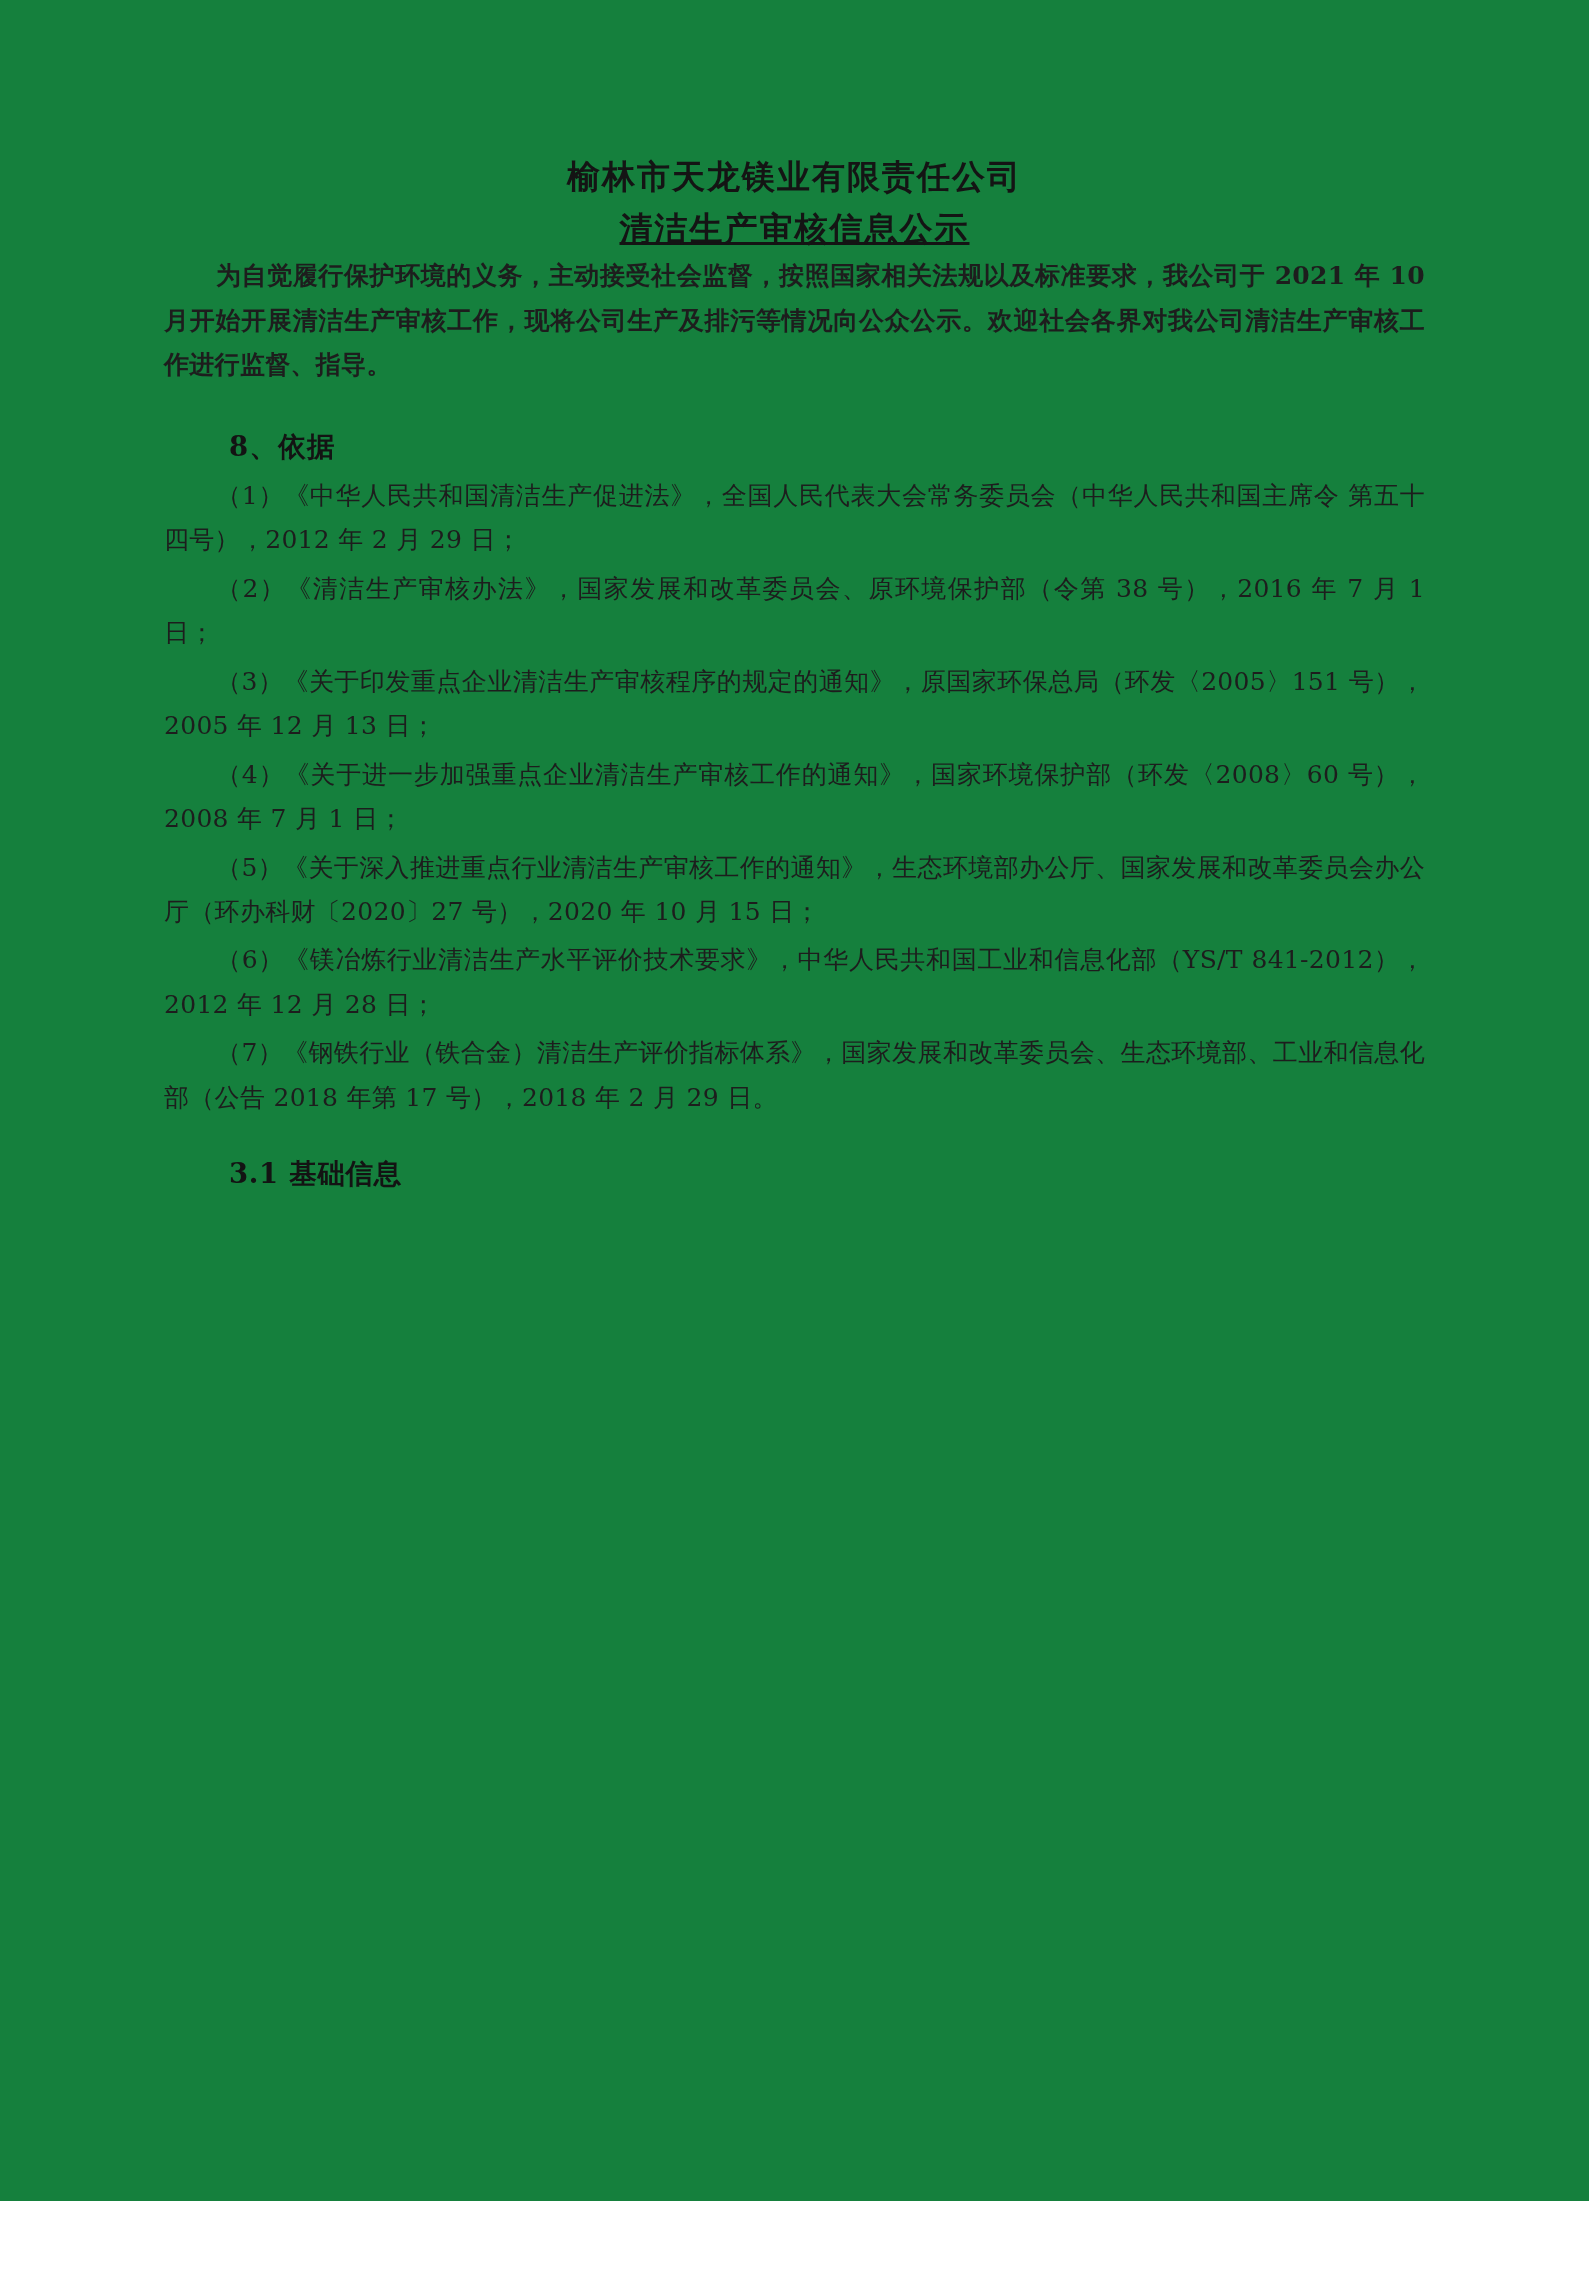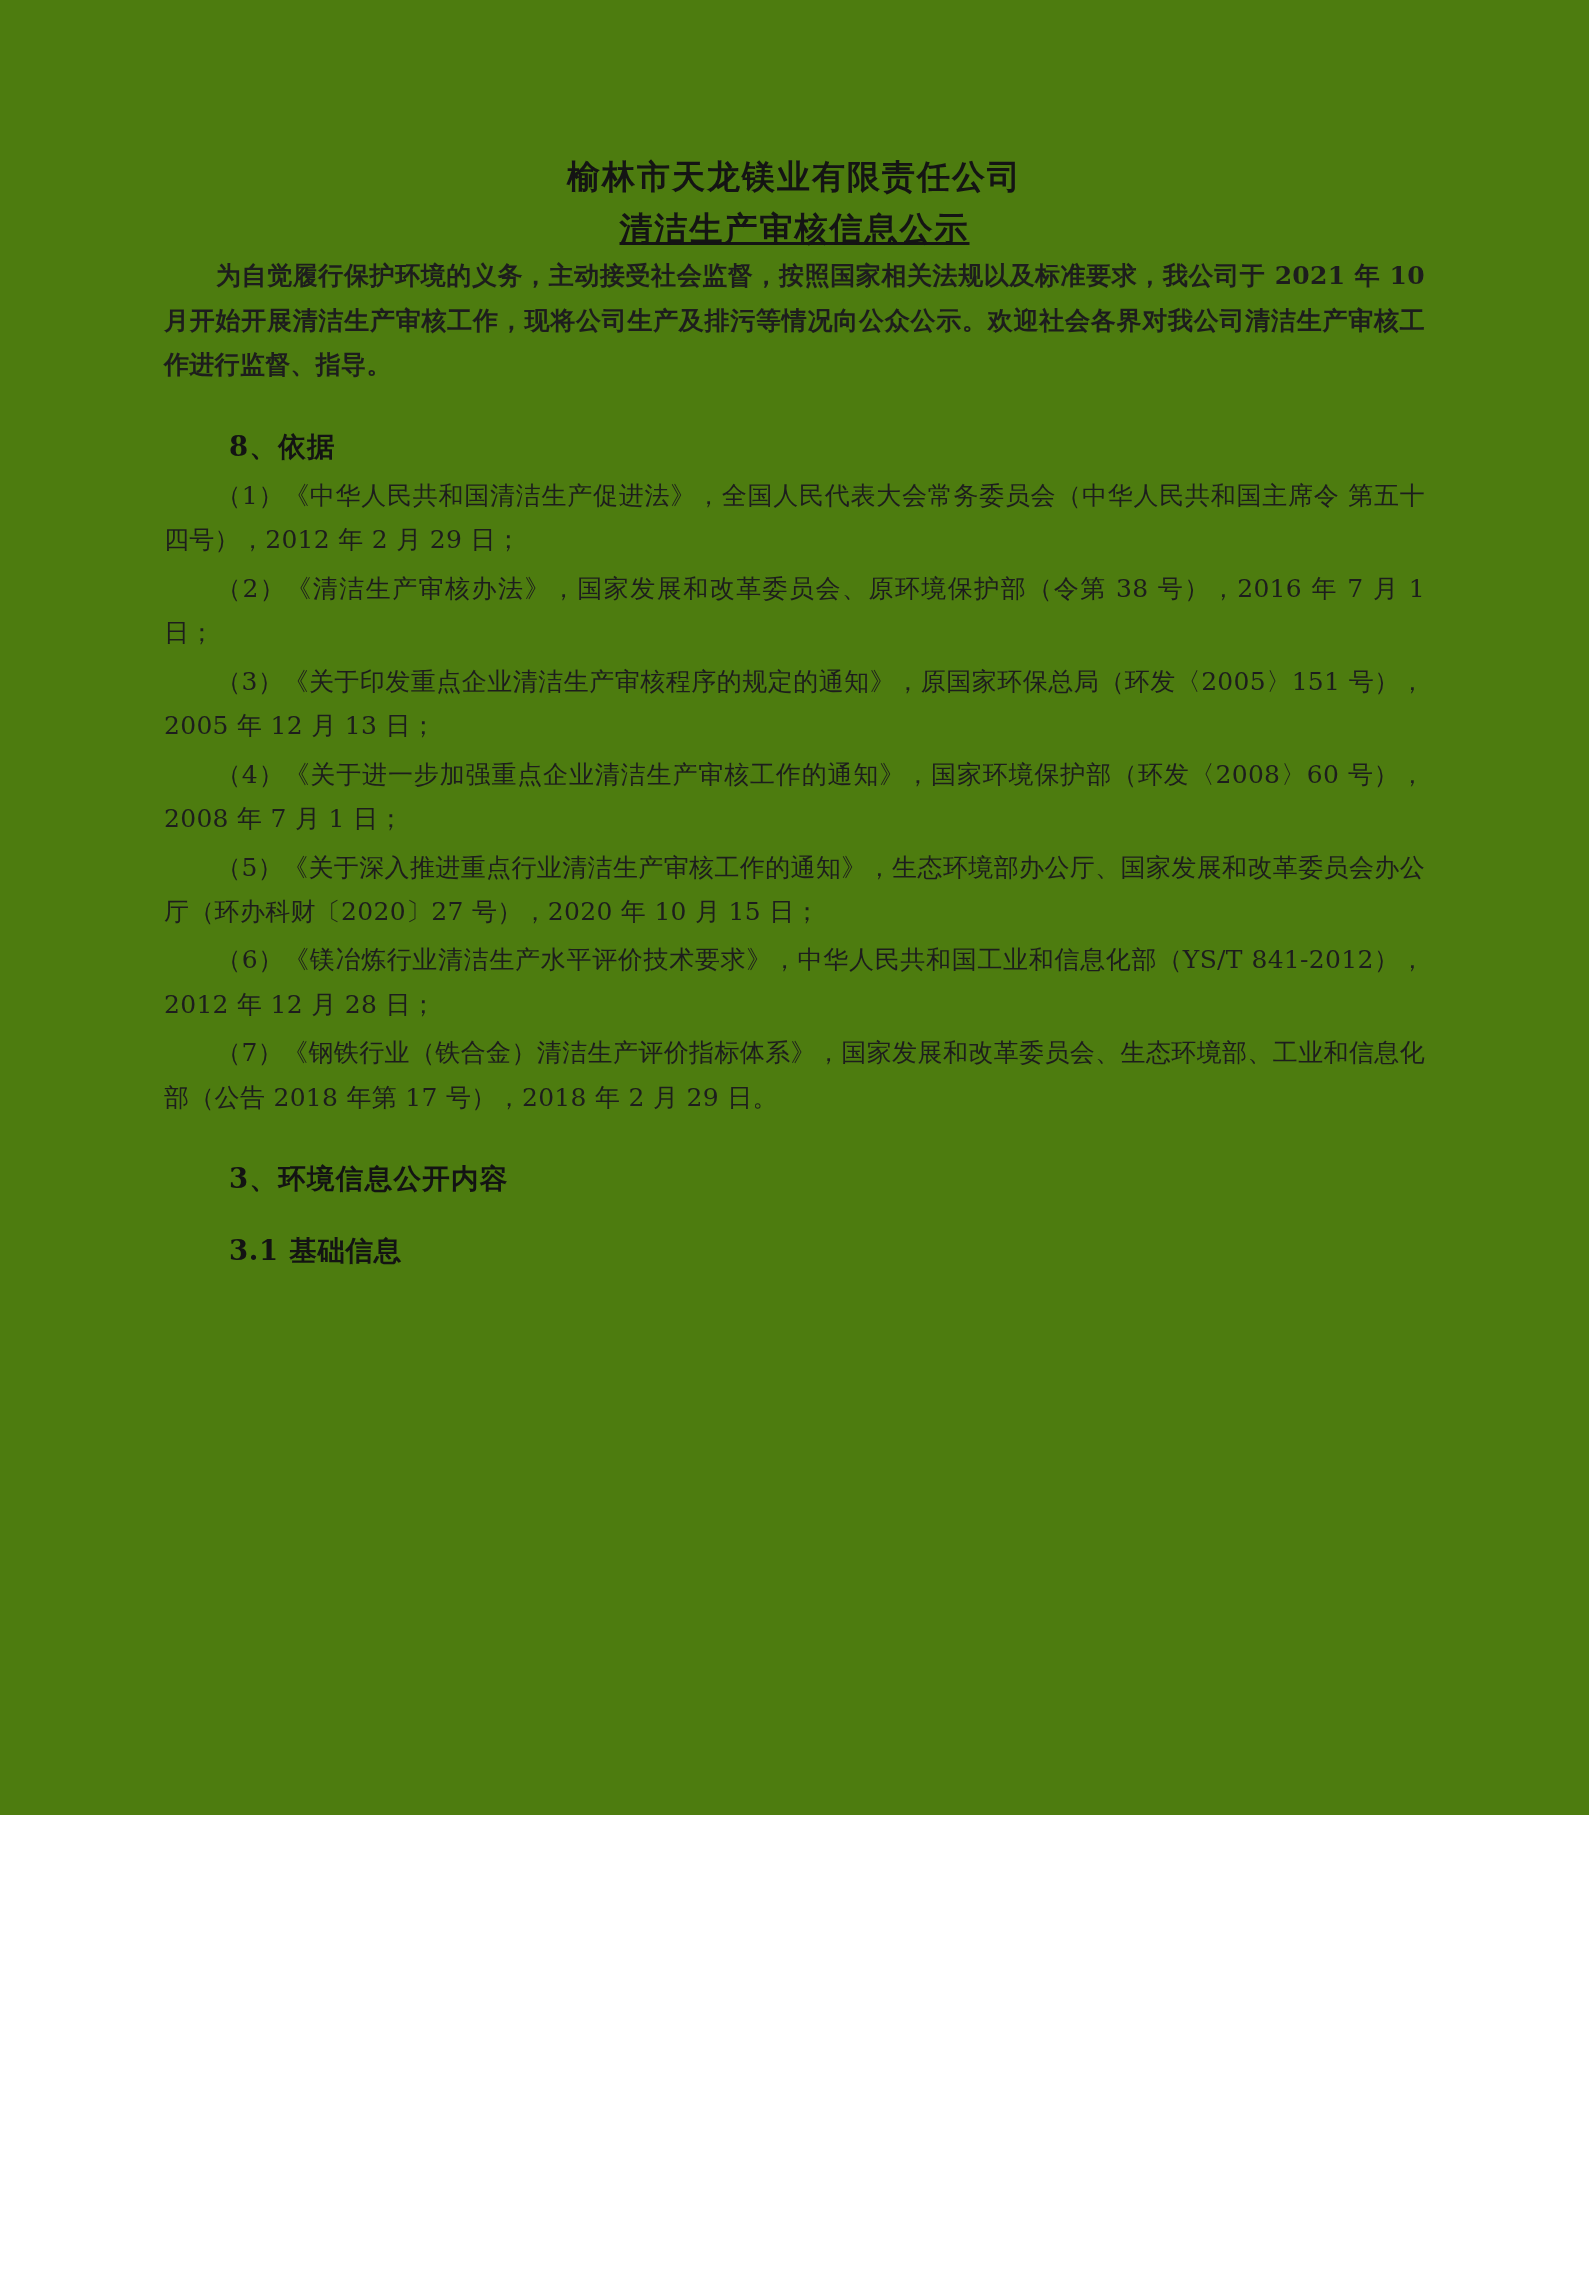--- a/index.html
+++ b/index.html
@@ -10,22 +10,22 @@
   body {
     width: 1589px;
     height: 2295px;
     font-family: "DejaVu Serif", serif;
     color: #1b1b1b;
     overflow: hidden;
   }
   .page {
     position: relative;
     width: 1589px;
-    height: 1815px;
-    background: #4d7c0f;
+    height: 2201px;
+    background: #15803d;
     box-sizing: border-box;
     padding: 151px 164px 0 164px;
   }
   .doc-title {
     text-align: center;
     font-size: 33px;
     font-weight: bold;
     letter-spacing: 2px;
     line-height: 1.55;
     color: #141414;
@@ -104,18 +104,17 @@
 
   <h2 class="section-heading">8、依据</h2>
   <p class="clause">（1）《中华人民共和国清洁生产促进法》，全国人民代表大会常务委员会（中华人民共和国主席令 第五十四号），2012 年 2 月 29 日；</p>
   <p class="clause">（2）《清洁生产审核办法》，国家发展和改革委员会、原环境保护部（令第 38 号），2016 年 7 月 1 日；</p>
   <p class="clause">（3）《关于印发重点企业清洁生产审核程序的规定的通知》，原国家环保总局（环发〈2005〉151 号），2005 年 12 月 13 日；</p>
   <p class="clause">（4）《关于进一步加强重点企业清洁生产审核工作的通知》，国家环境保护部（环发〈2008〉60 号），2008 年 7 月 1 日；</p>
   <p class="clause">（5）《关于深入推进重点行业清洁生产审核工作的通知》，生态环境部办公厅、国家发展和改革委员会办公厅（环办科财〔2020〕27 号），2020 年 10 月 15 日；</p>
   <p class="clause">（6）《镁冶炼行业清洁生产水平评价技术要求》，中华人民共和国工业和信息化部（YS/T 841-2012），2012 年 12 月 28 日；</p>
   <p class="clause">（7）《钢铁行业（铁合金）清洁生产评价指标体系》，国家发展和改革委员会、生态环境部、工业和信息化部（公告 2018 年第 17 号），2018 年 2 月 29 日。</p>
 
-  <h2 class="section-heading">3、环境信息公开内容</h2>
   <h3 class="sub-heading">3.1 基础信息</h3>
 
 
 </div>
 
 
 </body></html>

